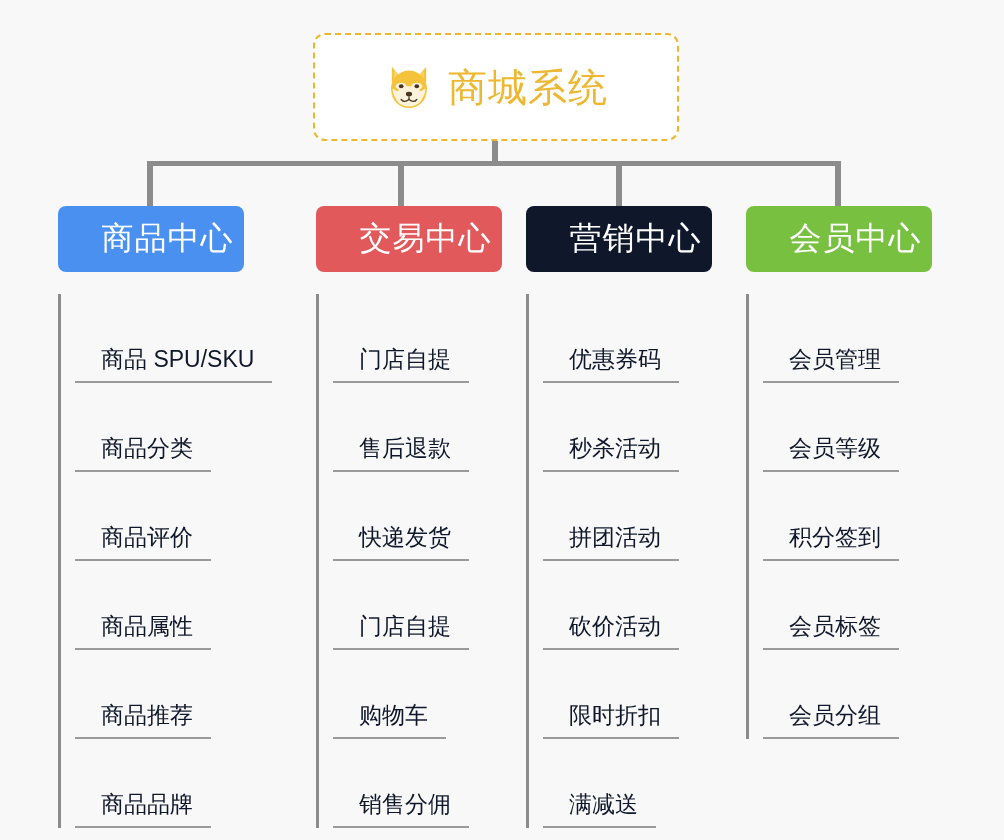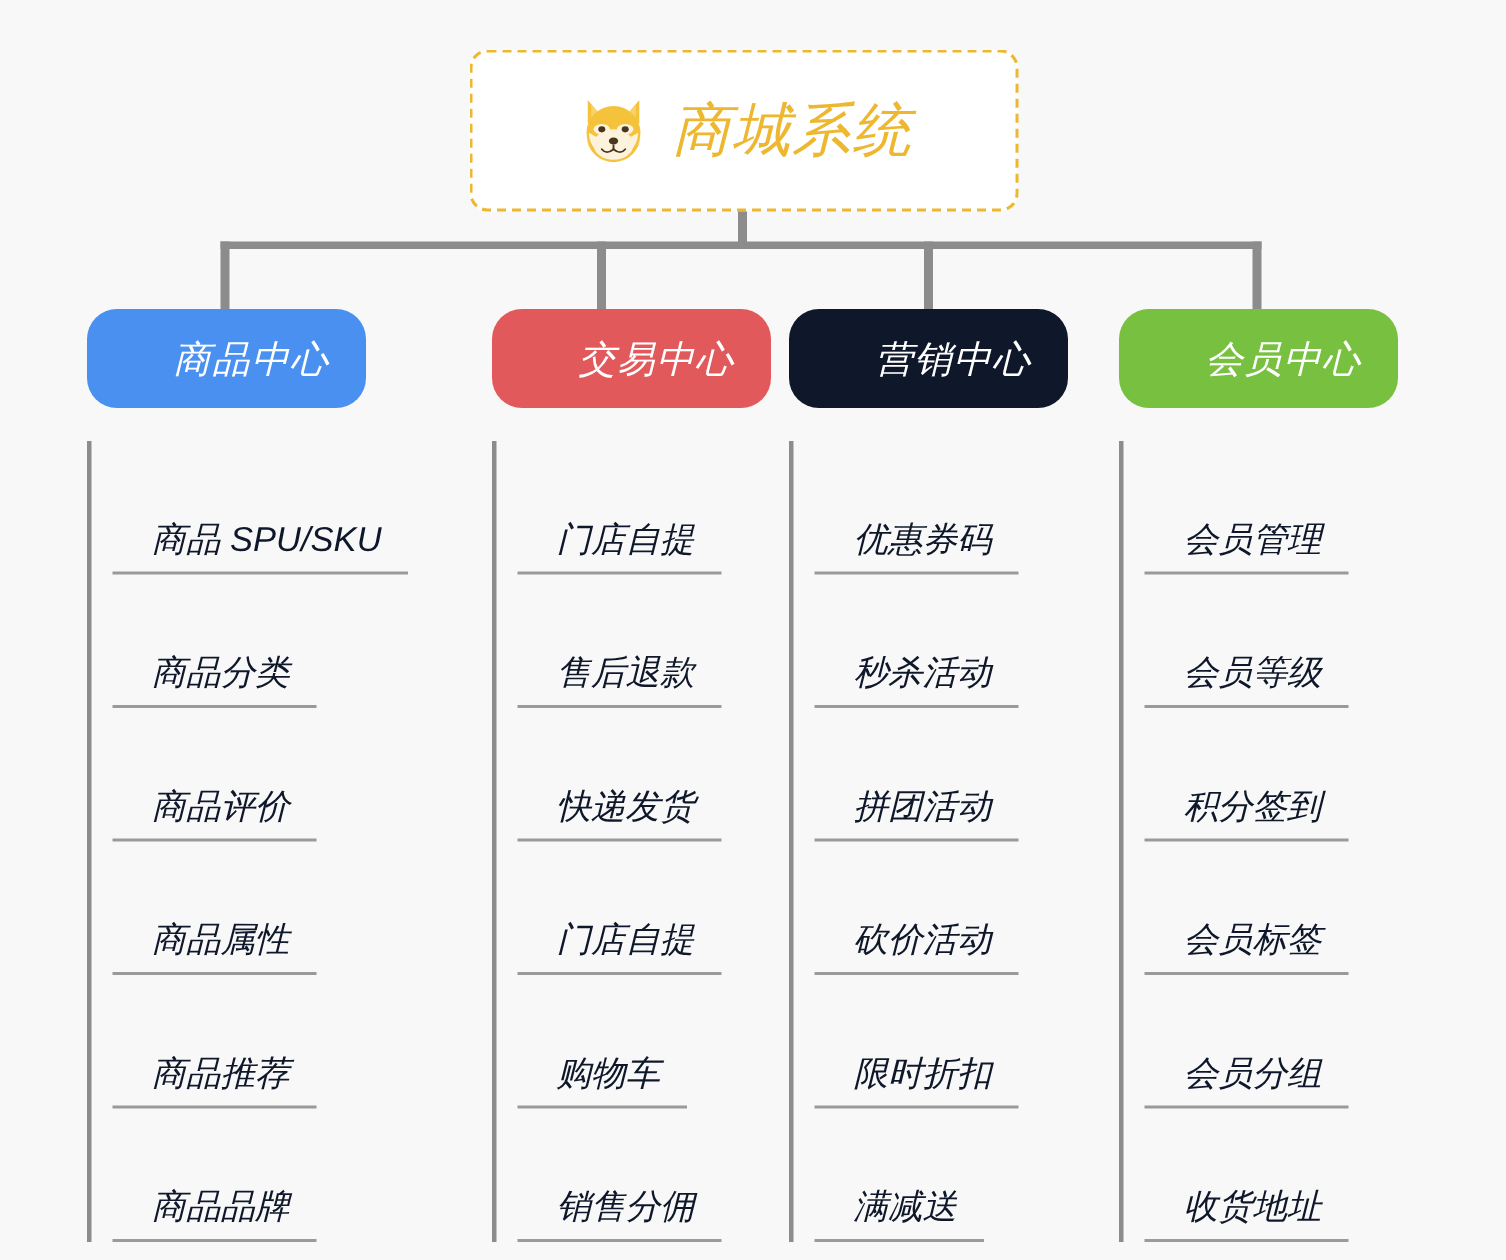--- a/index.html
+++ b/index.html
@@ -10,21 +10,20 @@
     width: 1004px;
     height: 840px;
     background: #f8f8f8;
     font-family: "Liberation Sans", "DejaVu Sans", sans-serif;
     overflow: hidden;
   }
   #board {
     position: relative;
     width: 1004px;
     height: 840px;
-    font-style: italic;
   }
 
   
   .root-node {
     position: absolute;
     left: 313px;
     top: 33px;
     width: 366px;
     height: 108px;
     box-sizing: border-box;
@@ -62,33 +61,33 @@
   .conn-drop-2    { left: 398px; }
   .conn-drop-3    { left: 616px; }
   .conn-drop-4    { left: 835px; }
 
   
   .column {
     position: absolute;
     top: 206px;
   }
   .col-1 { left: 58px;  width: 230px; }
-  .col-2 { left: 328px; width: 220px; }
+  .col-2 { left: 316px; width: 220px; }
   .col-3 { left: 526px; width: 220px; }
   .col-4 { left: 746px; width: 220px; }
 
   .cat-box {
     box-sizing: border-box;
     height: 66px;
-    border-radius: 20px;
+    border-radius: 8px;
     display: flex;
     align-items: center;
     justify-content: center;
     color: #ffffff;
-    font-size: 25px;
+    font-size: 32px;
     letter-spacing: 1px;
     white-space: nowrap;
     padding-left: 33px;
   }
   .cat-1 { width: 186px; background: #4a90f0; }
   .cat-2 { width: 186px; background: #e2595c; }
   .cat-3 { width: 186px; background: #0f172a; }
   .cat-4 { width: 186px; background: #78c council; }
   .cat-4 { width: 186px; background: #78c040; justify-content: center; }
 
@@ -242,19 +241,16 @@
         </div>
       <div class="leaf-item">
           <span class="leaf-label">积分签到</span>
         </div>
       <div class="leaf-item">
           <span class="leaf-label">会员标签</span>
         </div>
       <div class="leaf-item">
           <span class="leaf-label">会员分组</span>
         </div>
-      <div class="leaf-item">
-          <span class="leaf-label">收货地址</span>
-        </div>
     </div>
   </div>
 
 </div>
 
 </body></html>

